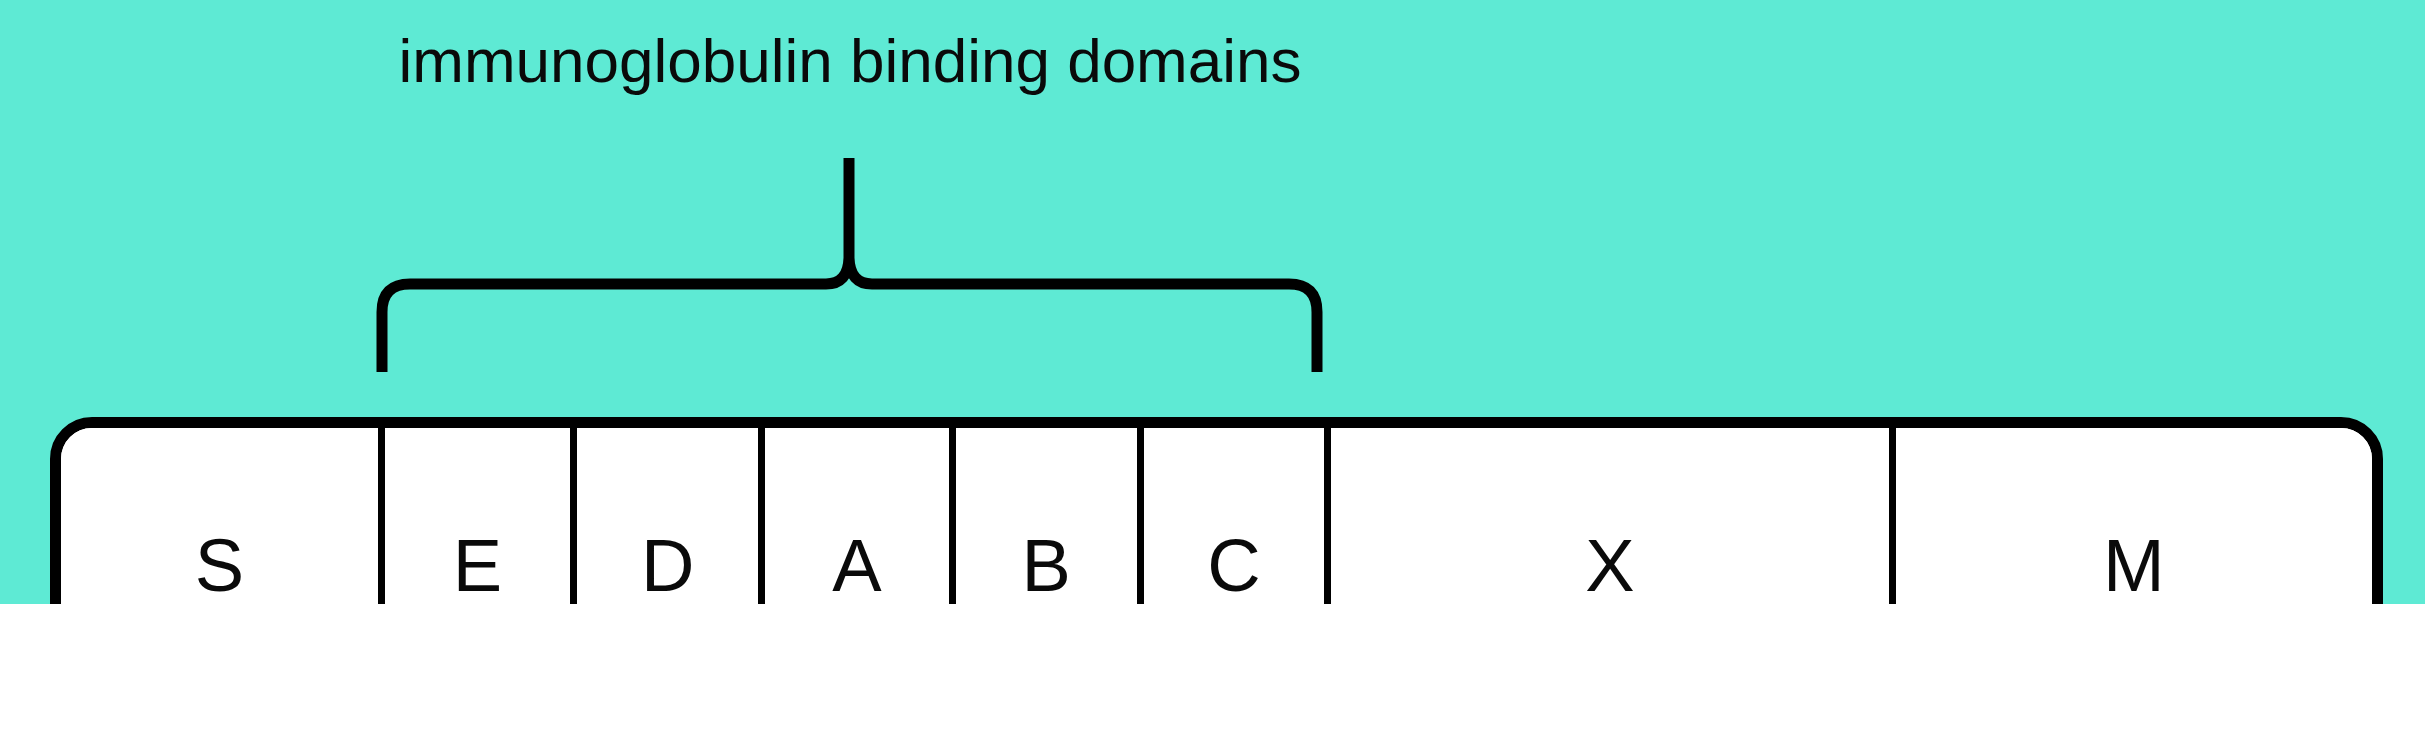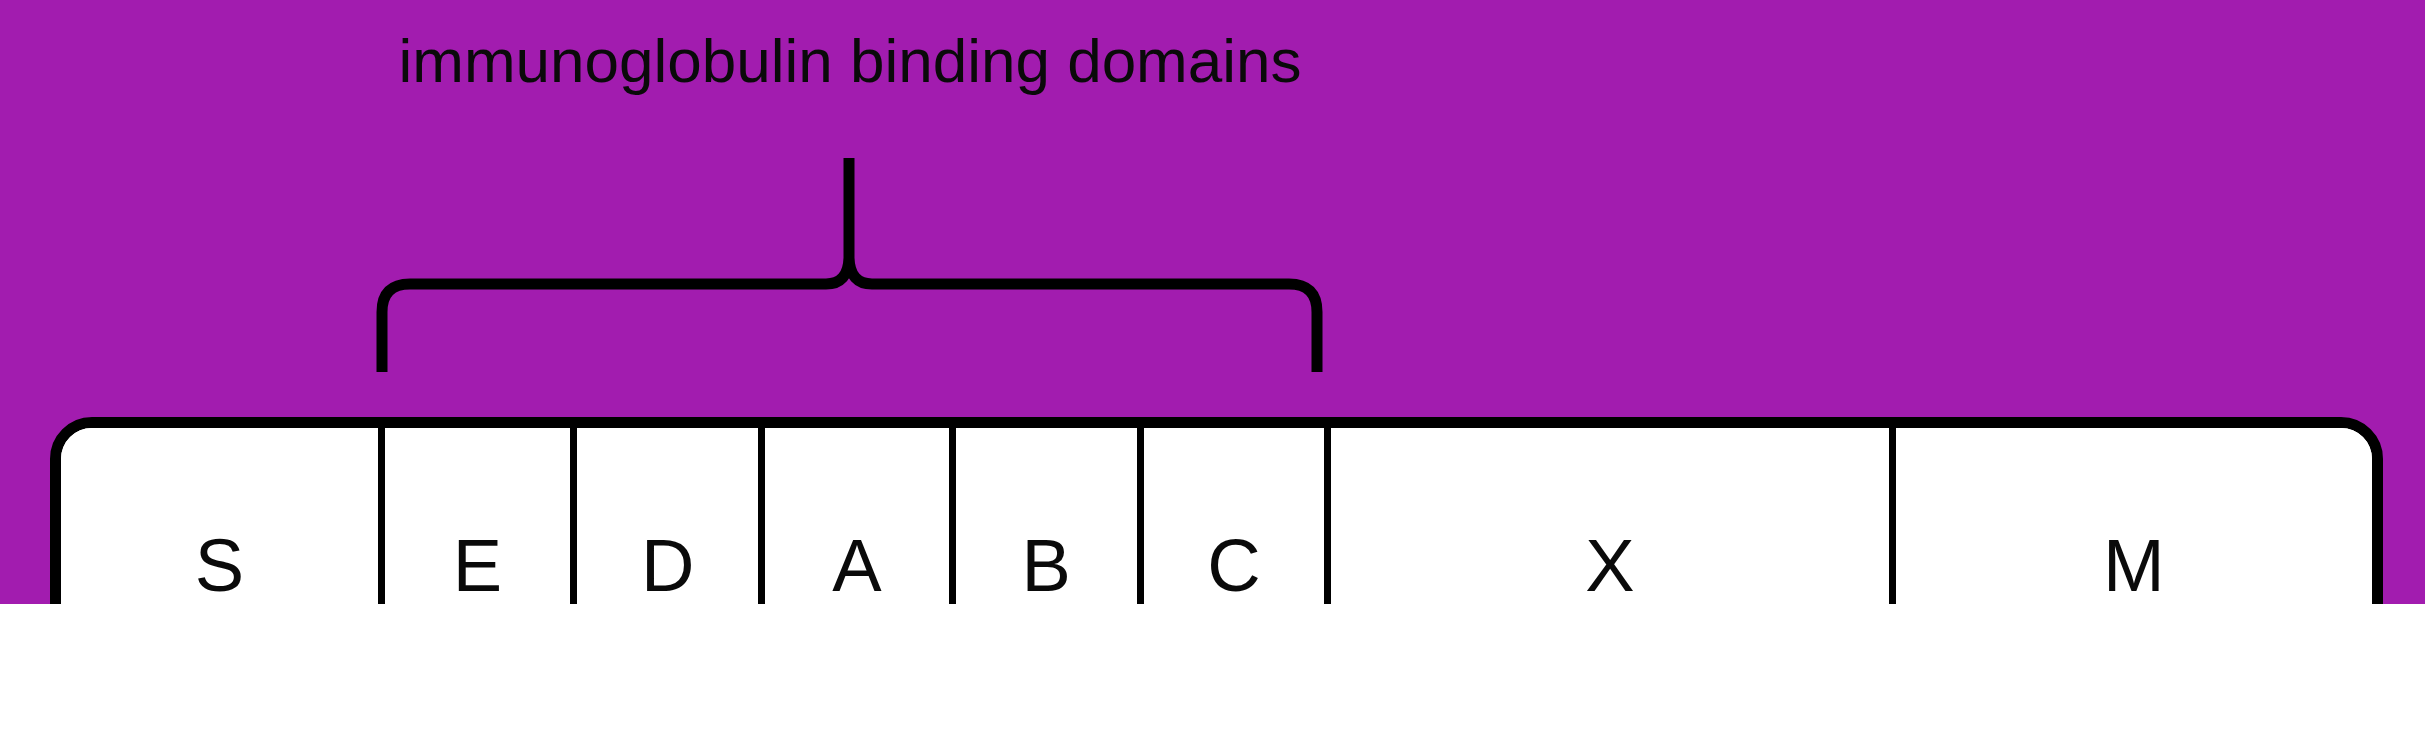--- a/index.html
+++ b/index.html
@@ -8,21 +8,21 @@
     background: #ffffff;
   }
   body {
     font-family: "Liberation Sans", sans-serif;
     -webkit-font-smoothing: antialiased;
   }
   #stage {
     position: relative;
     width: 2425px;
     height: 604px;
-    background: #a21caf;
+    background: #5eead4;
     overflow: hidden;
   }
 
   
   #brace-label {
     position: absolute;
     left: 0;
     top: 30px;
     width: 1700px;
     text-align: center;

